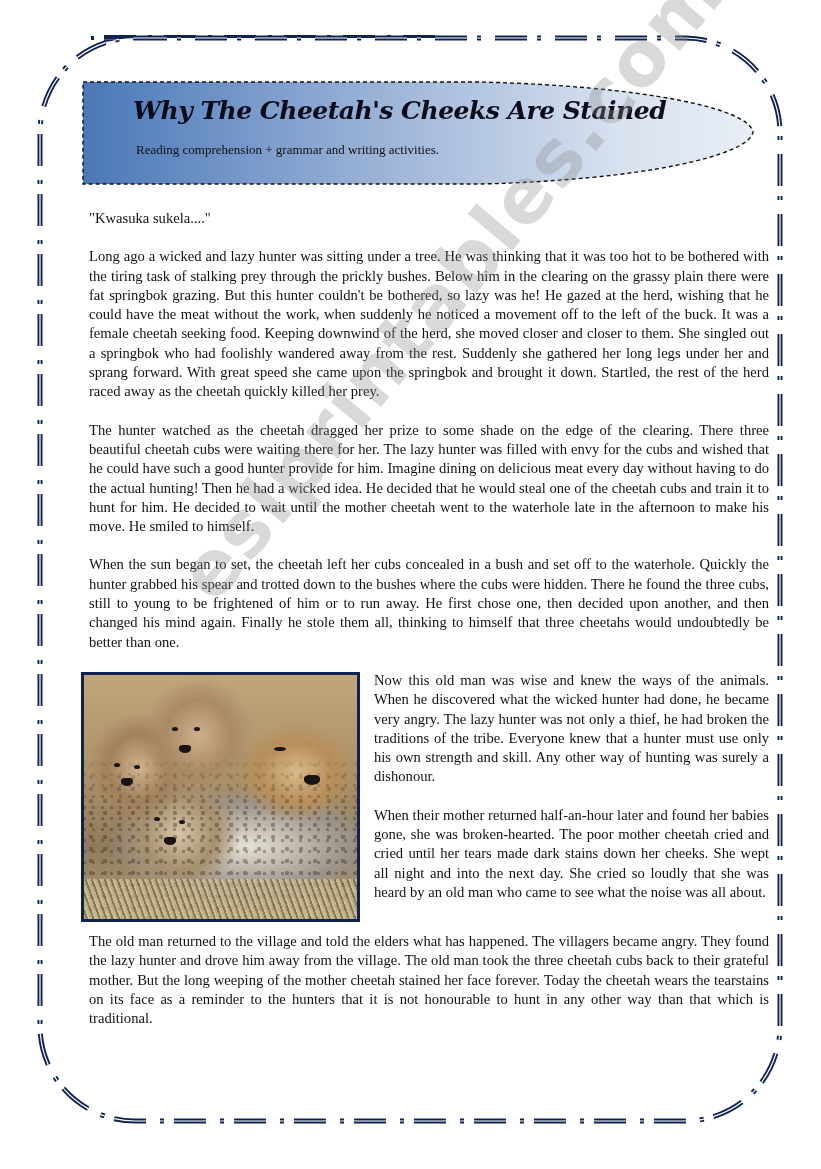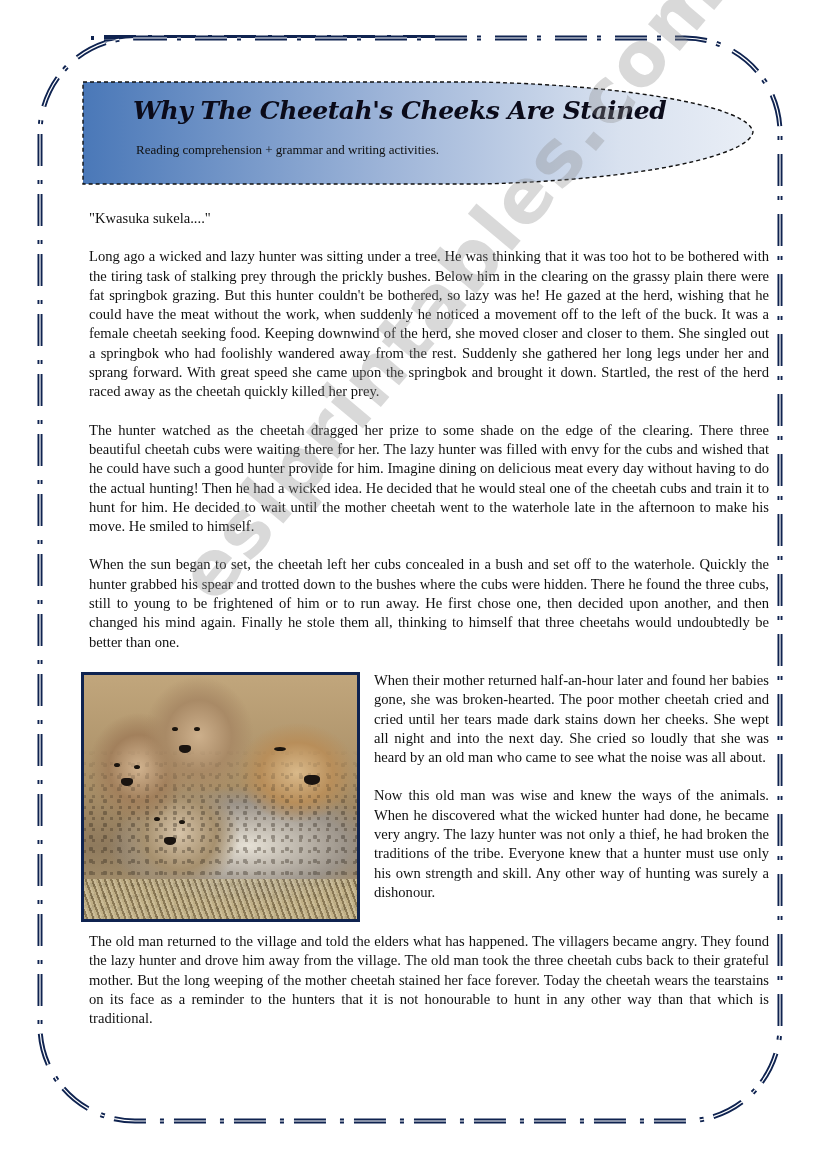--- a/index.html
+++ b/index.html
@@ -212,20 +212,20 @@
       <div class="eye" style="left:88px;top:52px"></div>
       <div class="eye" style="left:110px;top:52px"></div>
       <div class="eye" style="left:70px;top:142px"></div>
       <div class="eye" style="left:95px;top:145px"></div>
       <div class="eye" style="left:190px;top:72px;width:12px"></div>
       <div class="nose" style="left:37px;top:103px"></div>
       <div class="nose" style="left:95px;top:70px"></div>
       <div class="nose" style="left:80px;top:162px"></div>
       <div class="nose" style="left:220px;top:100px;width:16px;height:10px"></div>
     </div>
+    <p>Now this old man was wise and knew the ways of the animals. When he discovered what the wicked hunter had done, he became very angry. The lazy hunter was not only a thief, he had broken the traditions of the tribe. Everyone knew that a hunter must use only his own strength and skill. Any other way of hunting was surely a dishonour.</p>
     <p>When their mother returned half-an-hour later and found her babies gone, she was broken-hearted. The poor mother cheetah cried and cried until her tears made dark stains down her cheeks. She wept all night and into the next day. She cried so loudly that she was heard by an old man who came to see what the noise was all about.</p>
-    <p>Now this old man was wise and knew the ways of the animals. When he discovered what the wicked hunter had done, he became very angry. The lazy hunter was not only a thief, he had broken the traditions of the tribe. Everyone knew that a hunter must use only his own strength and skill. Any other way of hunting was surely a dishonour.</p>
     <div style="clear:both"></div>
   </div>
   <p>The old man returned to the village and told the elders what has happened. The villagers became angry. They found the lazy hunter and drove him away from the village. The old man took the three cheetah cubs back to their grateful mother. But the long weeping of the mother cheetah stained her face forever. Today the cheetah wears the tearstains on its face as a reminder to the hunters that it is not honourable to hunt in any other way than that which is traditional.</p>
 </div>
 
 <div class="watermark">eslprintables.com</div>
 
 </body></html>

